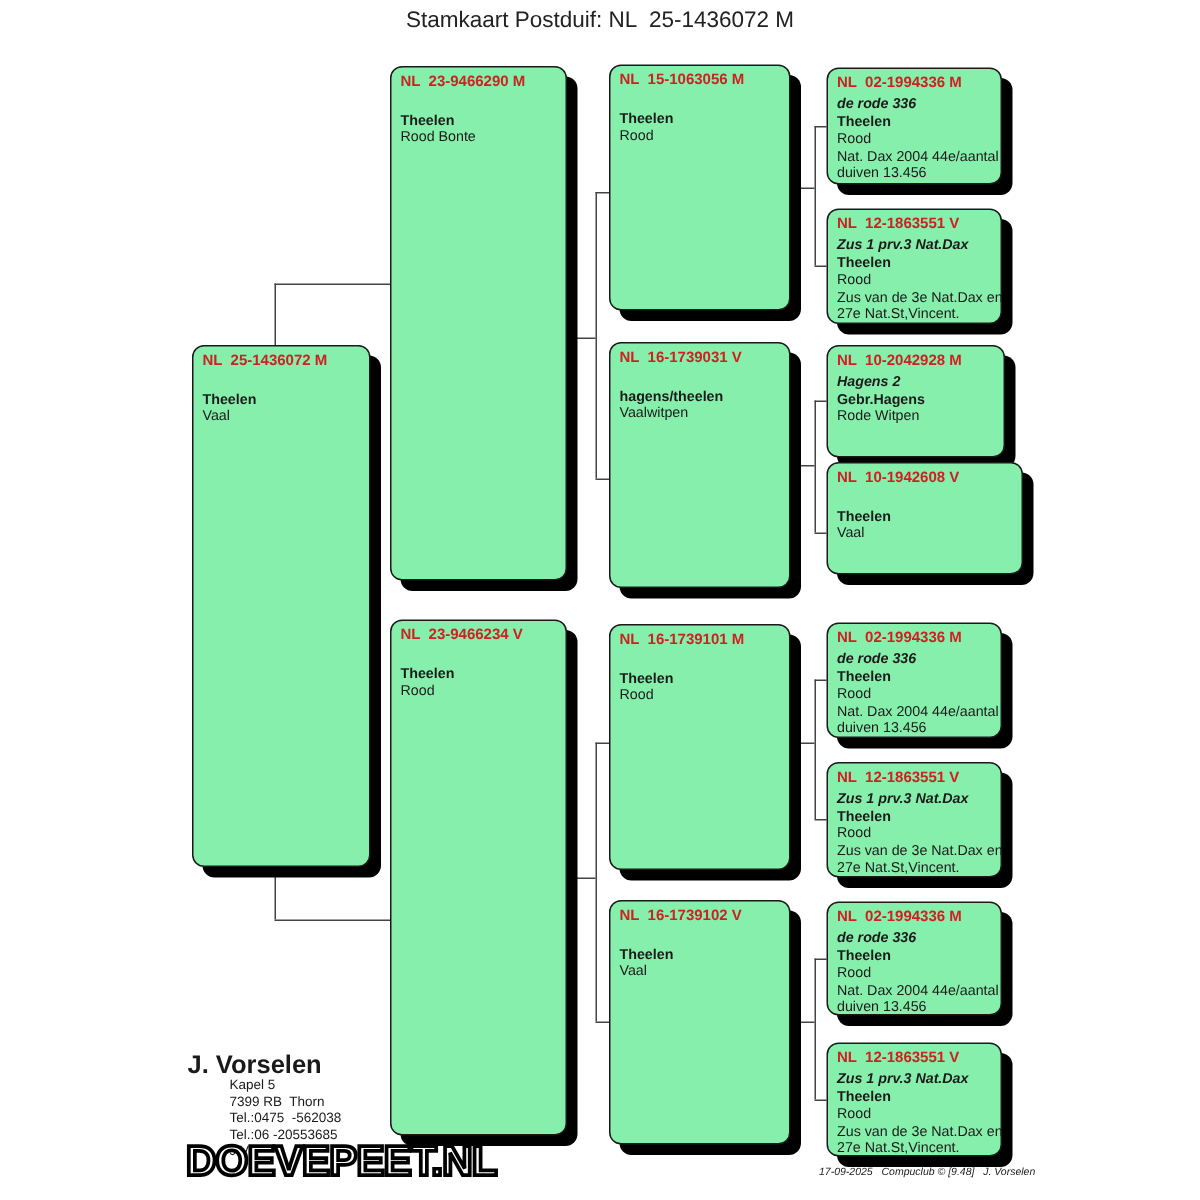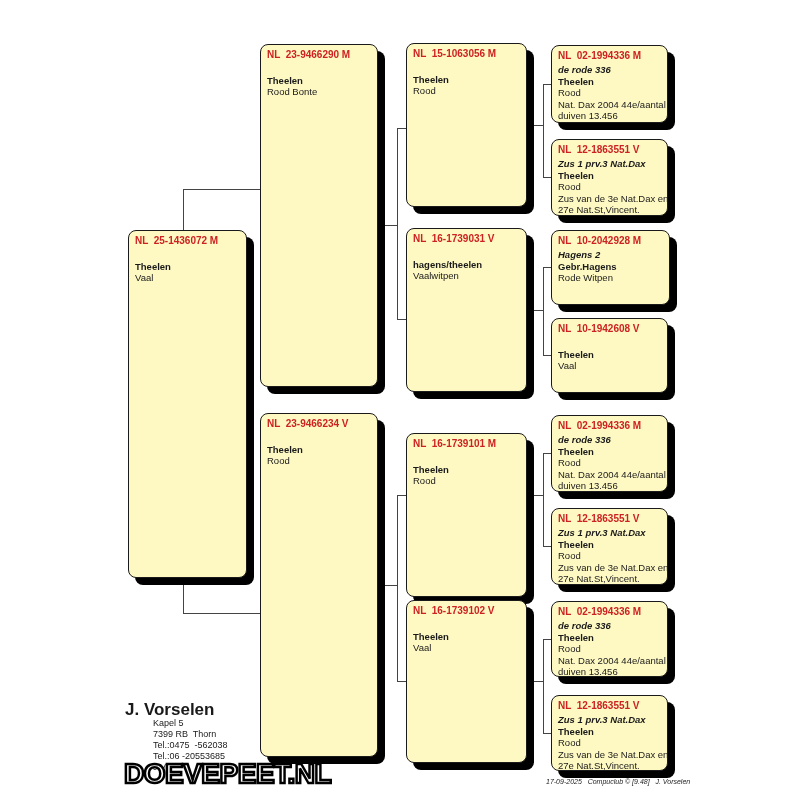--- a/index.html
+++ b/index.html
@@ -5,21 +5,21 @@
   html,body{margin:0;padding:0;background:#fff;}
   #card{
     position:relative;width:800px;height:800px;background:#ffffff;overflow:hidden;
     font-family:"Liberation Sans","DejaVu Sans",sans-serif;color:#1a1a1a;
   }
   .page-title{
     position:absolute;left:0;right:0;top:5px;text-align:center;
     font-size:15px;color:#222;white-space:pre;
   }
   .box{
-    position:absolute;background:#fef9c3;border:1px solid #1a1a1a;border-radius:8px;
+    position:absolute;background:#86efac;border:1px solid #1a1a1a;border-radius:8px;
     box-shadow:7px 7px 0 #000;padding:4px 6px;box-sizing:border-box;
     font-size:9.5px;line-height:11.5px;
   }
   .ring{color:#cc2222;font-weight:700;font-size:10px;margin-bottom:2px;white-space:pre;min-height:12px;}
   .line{min-height:11.5px;white-space:pre;}
   .alias{font-weight:700;font-style:italic;}
   .breeder{font-weight:700;}
   .hl,.vl{position:absolute;background:#444;}
   .owner{position:absolute;left:125px;top:704px;font-size:9px;line-height:11px;}
   .owner-name{font-weight:700;font-size:17px;margin-bottom:3px;white-space:pre;}
@@ -33,20 +33,21 @@
   .footer-note{
     position:absolute;left:546px;top:778px;font-size:7px;font-style:italic;
     color:#222;white-space:pre;
   }
 </style>
 </head>
 <body>
 
 <div id="card">
 
+  <div class="page-title">Stamkaart Postduif: NL  25-1436072 M</div>
 
   <div class="vl" style="left:183px;top:189px;width:1px;height:41px"></div>
   <div class="hl" style="left:183px;top:189px;width:77px;height:1px"></div>
   <div class="vl" style="left:183px;top:578px;width:1px;height:35px"></div>
   <div class="hl" style="left:183px;top:613px;width:77px;height:1px"></div>
 
   <div class="hl" style="left:378px;top:225px;width:19px;height:1px"></div>
   <div class="vl" style="left:397px;top:128px;width:1px;height:191px"></div>
   <div class="hl" style="left:397px;top:128px;width:9px;height:1px"></div>
   <div class="hl" style="left:397px;top:319px;width:9px;height:1px"></div>
@@ -97,21 +98,21 @@
     <div class="line alias"></div>
     <div class="line breeder">Theelen</div>
     <div class="line">Rood</div>
   </div>
   <div class="box" style="left:406px;top:228px;width:121px;height:164px">
     <div class="ring">NL  16-1739031 V</div>
     <div class="line alias"></div>
     <div class="line breeder">hagens/theelen</div>
     <div class="line">Vaalwitpen</div>
   </div>
-  <div class="box" style="left:406px;top:433px;width:121px;height:164px">
+  <div class="box" style="left:406px;top:416px;width:121px;height:164px">
     <div class="ring">NL  16-1739101 M</div>
     <div class="line alias"></div>
     <div class="line breeder">Theelen</div>
     <div class="line">Rood</div>
   </div>
   <div class="box" style="left:406px;top:600px;width:121px;height:163px">
     <div class="ring">NL  16-1739102 V</div>
     <div class="line alias"></div>
     <div class="line breeder">Theelen</div>
     <div class="line">Vaal</div>
@@ -132,21 +133,21 @@
     <div class="line">Rood</div>
     <div class="line">Zus van de 3e Nat.Dax en</div>
     <div class="line">27e Nat.St,Vincent.</div>
   </div>
   <div class="box" style="left:551px;top:230px;width:119px;height:75px">
     <div class="ring">NL  10-2042928 M</div>
     <div class="line alias">Hagens 2</div>
     <div class="line breeder">Gebr.Hagens</div>
     <div class="line">Rode Witpen</div>
   </div>
-  <div class="box" style="left:551px;top:318px;width:117px;height:75px">
+  <div class="box" style="left:551px;top:308px;width:131px;height:75px">
     <div class="ring">NL  10-1942608 V</div>
     <div class="line alias"></div>
     <div class="line breeder">Theelen</div>
     <div class="line">Vaal</div>
   </div>
   <div class="box" style="left:551px;top:415px;width:117px;height:77px">
     <div class="ring">NL  02-1994336 M</div>
     <div class="line alias">de rode 336</div>
     <div class="line breeder">Theelen</div>
     <div class="line">Rood</div>

